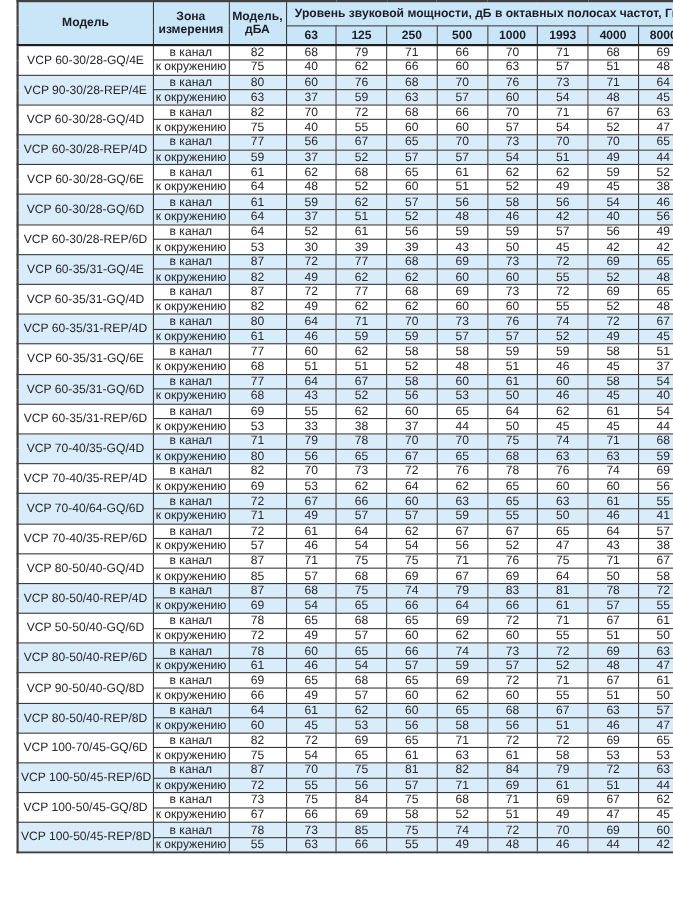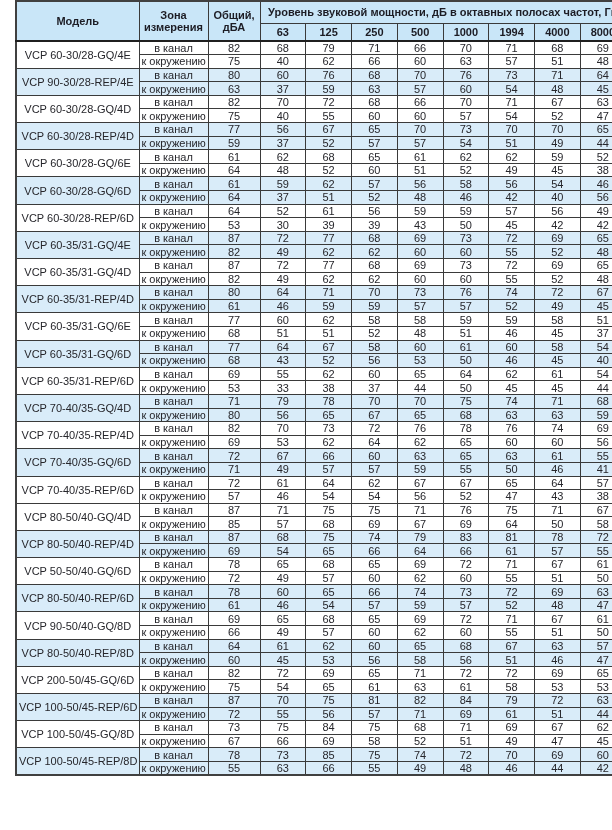--- a/index.html
+++ b/index.html
@@ -74,30 +74,30 @@
       <col>
       <col>
       <col>
       <col>
       <col>
   </colgroup>
   <thead>
     <tr class="h1">
       <th rowspan="2">Модель</th>
       <th rowspan="2">Зона измерения</th>
-      <th rowspan="2">Общий, дБА</th>
+      <th rowspan="2">Модель, дБА</th>
       <th colspan="8">Уровень звуковой мощности, дБ в октавных полосах частот, Гц</th>
     </tr>
     <tr class="h2" id="freq-header-row">
         <th>63</th>
         <th>125</th>
         <th>250</th>
         <th>500</th>
         <th>1000</th>
-        <th>1994</th>
+        <th>1993</th>
         <th>4000</th>
         <th>8000</th>
       </tr>
   </thead>
   <tbody id="table-body">
       <tr>
         <td rowspan="2" class="model-cell">VCP 60-30/28-GQ/4E</td>
         <td class="zone-cell">в канал</td>
         <td>82</td>
         <td>68</td>
@@ -465,21 +465,21 @@
         <td>53</td>
         <td>62</td>
         <td>64</td>
         <td>62</td>
         <td>65</td>
         <td>60</td>
         <td>60</td>
         <td>56</td>
       </tr>
       <tr class="hl group-start">
-        <td rowspan="2" class="model-cell">VCP 70-40/35-GQ/6D</td>
+        <td rowspan="2" class="model-cell">VCP 70-40/64-GQ/6D</td>
         <td class="zone-cell">в канал</td>
         <td>72</td>
         <td>67</td>
         <td>66</td>
         <td>60</td>
         <td>63</td>
         <td>65</td>
         <td>63</td>
         <td>61</td>
         <td>55</td>
@@ -665,21 +665,21 @@
         <td>45</td>
         <td>53</td>
         <td>56</td>
         <td>58</td>
         <td>56</td>
         <td>51</td>
         <td>46</td>
         <td>47</td>
       </tr>
       <tr class="group-start">
-        <td rowspan="2" class="model-cell">VCP 200-50/45-GQ/6D</td>
+        <td rowspan="2" class="model-cell">VCP 100-70/45-GQ/6D</td>
         <td class="zone-cell">в канал</td>
         <td>82</td>
         <td>72</td>
         <td>69</td>
         <td>65</td>
         <td>71</td>
         <td>72</td>
         <td>72</td>
         <td>69</td>
         <td>65</td>

